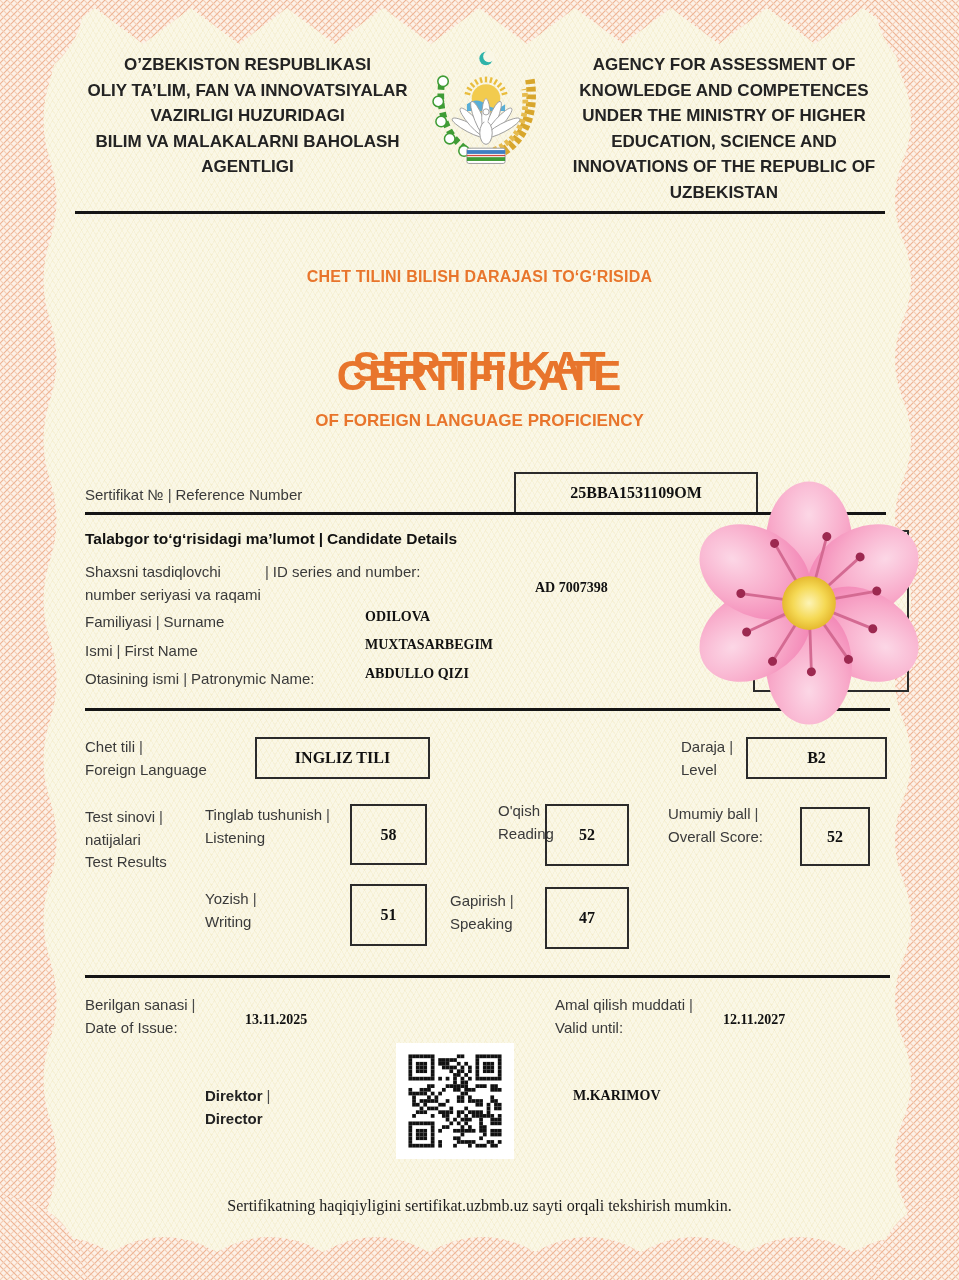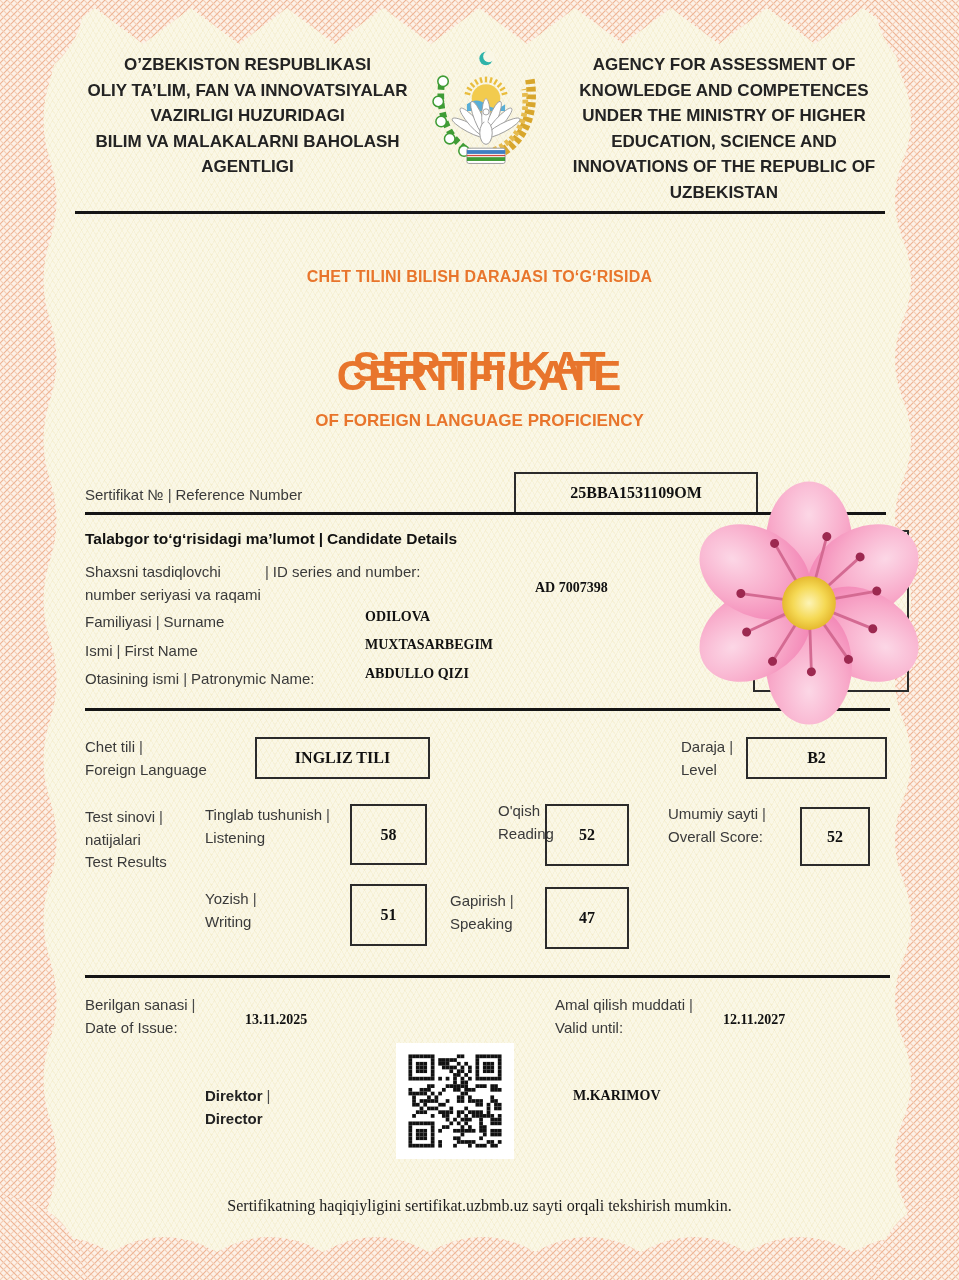--- a/index.html
+++ b/index.html
@@ -183,21 +183,21 @@
     <span>Tinglab tushunish</span><span class="sep">|</span><span class="en">Listening</span>
   </div>
   <div class="box" style="left:350px;top:804px;width:73px;height:57px;">58</div>
 
   <div class="lbl" style="left:474px;top:800px;margin-left:24px;">
     <span>O'qish</span><span class="sep">|</span><span class="en">Reading</span>
   </div>
   <div class="box" style="left:545px;top:804px;width:80px;height:58px;">52</div>
 
   <div class="lbl" style="left:668px;top:803px;">
-    <span>Umumiy sayti</span><span class="sep">|</span><span class="en">Overall Score:</span>
+    <span>Umumiy ball</span><span class="sep">|</span><span class="en">Overall Score:</span>
   </div>
   <div class="box" style="left:800px;top:807px;width:66px;height:55px;">52</div>
 
   <div class="lbl" style="left:205px;top:888px;">
     <span>Yozish</span><span class="sep">|</span><span class="en">Writing</span>
   </div>
   <div class="box" style="left:350px;top:884px;width:73px;height:58px;">51</div>
 
   <div class="lbl" style="left:450px;top:890px;">
     <span>Gapirish</span><span class="sep">|</span><span class="en">Speaking</span>

